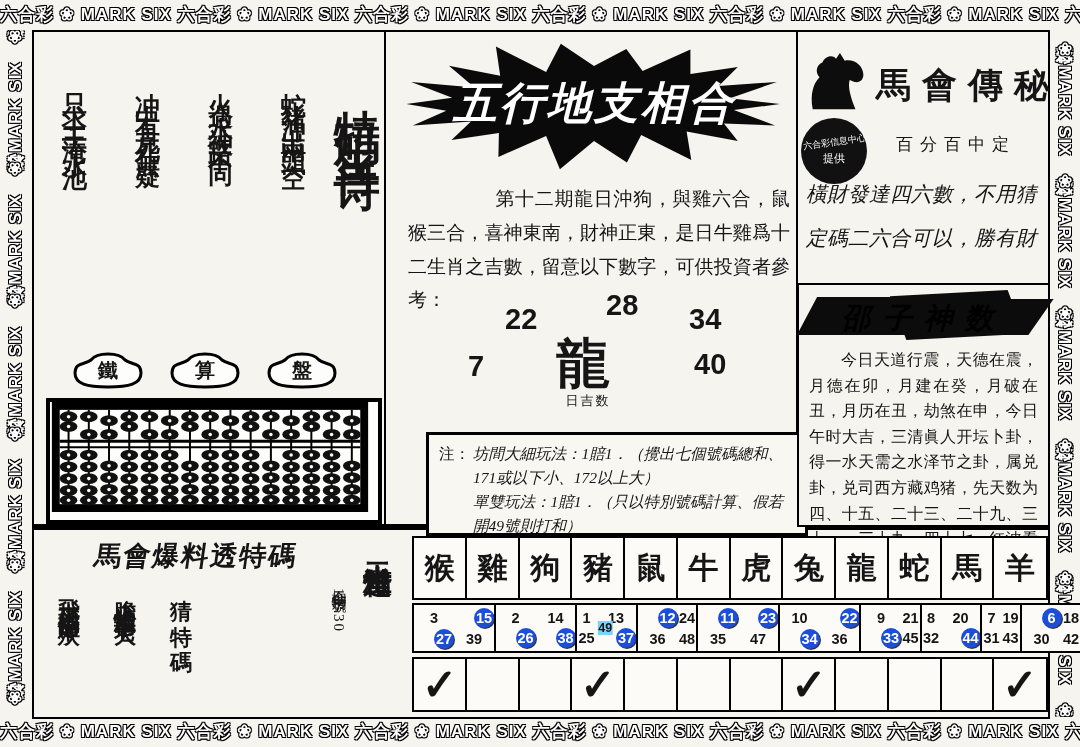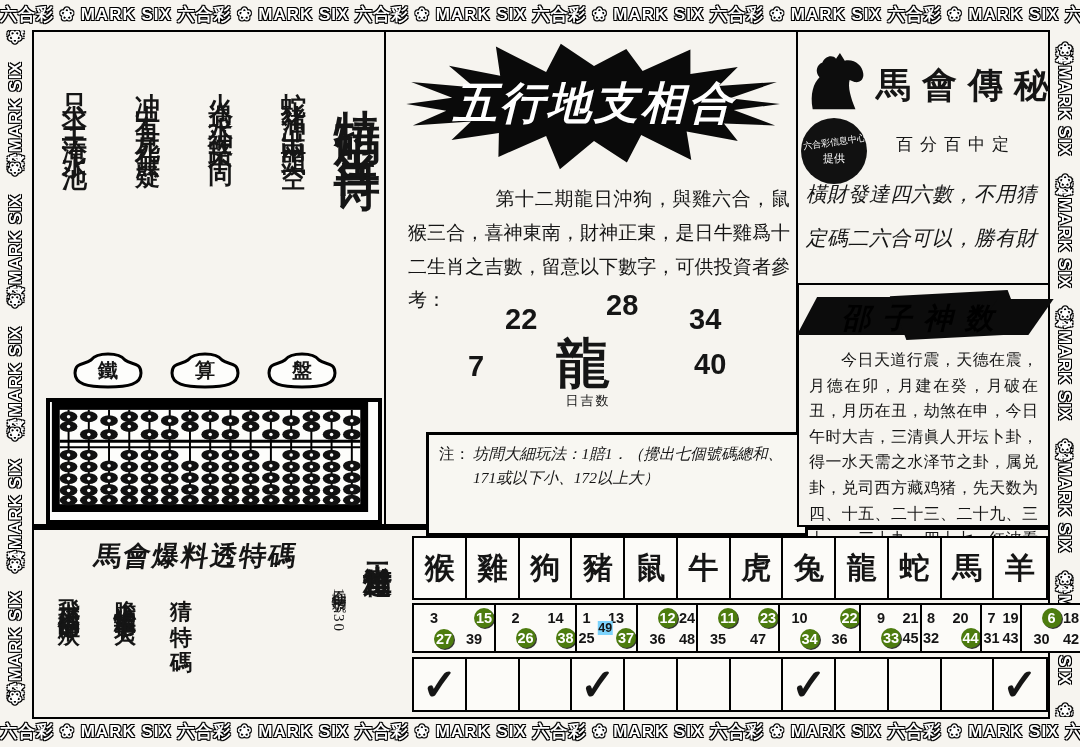--- a/index.html
+++ b/index.html
@@ -77,21 +77,21 @@
   .ztable{position:absolute;left:412px;top:536px;width:633px;}
   .zrow{display:grid;grid-template-columns:repeat(12,1fr);gap:0;}
   .zrow.animals{height:64px;}
   .zrow.numbers{height:50px;margin-top:3px;}
   .zrow.checks{height:55px;margin-top:4px;}
   .zcell{border:2.5px solid #000;background:#fcfbf8;display:flex;align-items:center;justify-content:center;margin-right:-2.5px;}
   .zanimal .aglyph{font-size:30px;font-weight:bold;font-family:"Liberation Serif",serif;}
   .znums{display:grid;grid-template-columns:1fr 1fr;row-gap:1px;justify-items:center;align-content:center;
          position:relative;font-family:"Liberation Sans",sans-serif;font-size:14.5px;font-weight:bold;border-width:2px;}
   .znums .num{display:inline-flex;align-items:center;justify-content:center;min-width:19px;height:19px;}
-  .znums .num.circled{background:#4d7c0f;color:#fff;border-radius:50%;width:20px;height:20px;box-shadow:1px 1px 0 #333;margin-left:20px;}
+  .znums .num.circled{background:#1d4ed8;color:#fff;border-radius:50%;width:20px;height:20px;box-shadow:1px 1px 0 #333;margin-left:20px;}
   .znums .midnum{position:absolute;left:50%;top:50%;transform:translate(-58%,-50%);font-size:12.5px;background:#7dd3fc;padding:0 1px;}
   .zcheck .tick{font-size:42px;font-weight:bold;transform:scaleY(1.05);}
 </style>
 </head>
 <body>
 
 <div class="page">
 
   <div class="bstrip top">六合彩 ❀ MARK SIX 六合彩 ❀ MARK SIX 六合彩 ❀ MARK SIX 六合彩 ❀ MARK SIX 六合彩 ❀ MARK SIX 六合彩 ❀ MARK SIX 六合彩 ❀ MARK SIX 六合彩 ❀ MARK SIX 六合彩 ❀ MARK SIX 六合彩 ❀ MARK SIX </div>
   <div class="bstrip bottom">六合彩 ❀ MARK SIX 六合彩 ❀ MARK SIX 六合彩 ❀ MARK SIX 六合彩 ❀ MARK SIX 六合彩 ❀ MARK SIX 六合彩 ❀ MARK SIX 六合彩 ❀ MARK SIX 六合彩 ❀ MARK SIX 六合彩 ❀ MARK SIX 六合彩 ❀ MARK SIX </div>
@@ -368,20 +368,21 @@
   <span class="lucky n34">34</span>
   <span class="lucky n7">7</span>
   <span class="lucky n40">40</span>
   <span class="lucky-zodiac">龍</span>
   <span class="lucky-cap">日吉数</span>
 
   <div class="note-box">
     <span class="note-label">注：</span>
     <div class="note-items">
       <div>坊間大細玩法：1賠1．（攪出七個號碼總和、171或以下小、172以上大）</div>
+      <div>單雙玩法：1賠1．（只以特別號碼計算、假若開49號則打和）</div>
     </div>
   </div>
 
   <svg class="horse-icon" width="68" height="62" viewBox="0 0 70 62">
     <path d="M10 58 C7 42 11 31 17 25 C12 20 14 12 20 10 C22 4 30 1 34 6 L38 0 L43 8 C53 6 61 13 62 21 C63 27 59 31 53 30 L48 28 C46 35 49 46 54 58 Z" fill="#0d0d0d"></path>
   </svg>
   <div class="masthead">馬會傳秘</div>
   <div class="seal">
     <span class="s1">六合彩信息中心</span>
     <span class="s2">提供</span>

